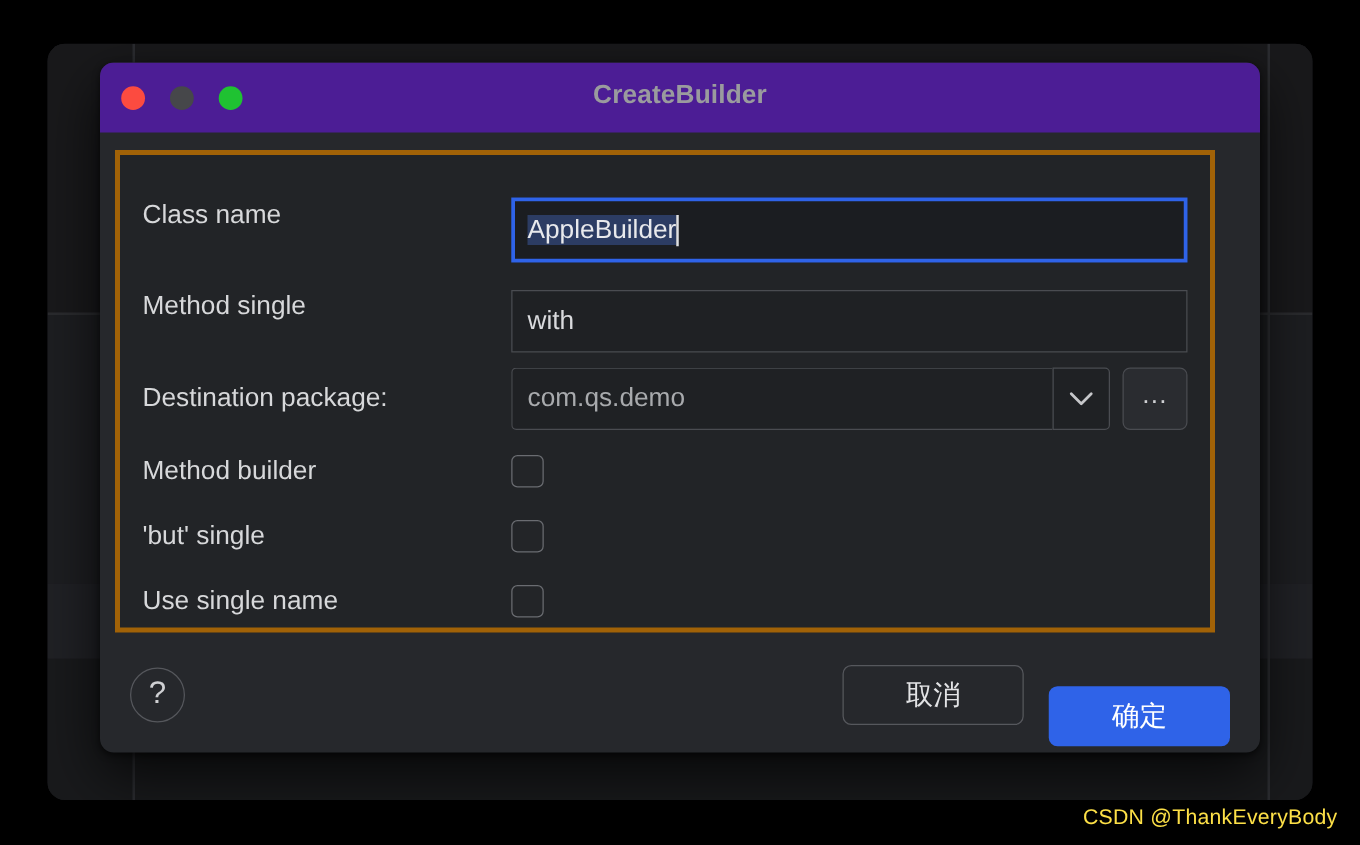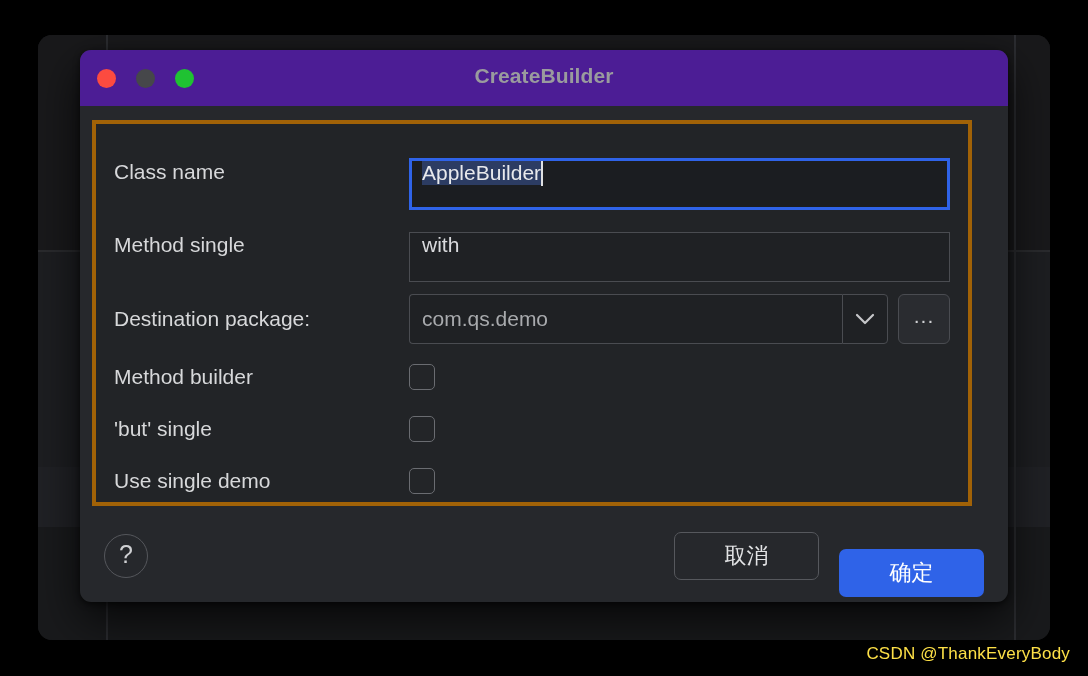--- a/index.html
+++ b/index.html
@@ -138,21 +138,21 @@
     box-sizing: border-box;
     height: 100%;
     flex: 1;
     background: #1f2124;
     border: 1px solid #4a4c51;
     color: #d9dadd;
     font-size: 21px;
     font-family: "Liberation Sans", "DejaVu Sans", sans-serif;
     padding: 0 12px;
     display: flex;
-    align-items: flex-start;
+    align-items: center;
     outline: none;
     margin-top: 24px;
   }
   .text-input.focused {
     border: 3px solid #2f63e8;
     background: #1b1d21;
     padding: 0 10px;
   }
   .selected-text {
     background: #2c3c63;
@@ -346,21 +346,21 @@
       <div class="field-label">Method builder</div>
       <div class="checkbox"></div>
     </div>
 
     <div class="form-row row-but">
       <div class="field-label">'but' single</div>
       <div class="checkbox"></div>
     </div>
 
     <div class="form-row row-single">
-      <div class="field-label">Use single demo</div>
+      <div class="field-label">Use single name</div>
       <div class="checkbox"></div>
     </div>
 
   </div>
 
   <div class="footer">
     <div class="help-btn">?</div>
     <div class="footer-spacer"></div>
     <div class="btn btn-cancel">取消</div>
     <div class="btn btn-ok">确定</div>

